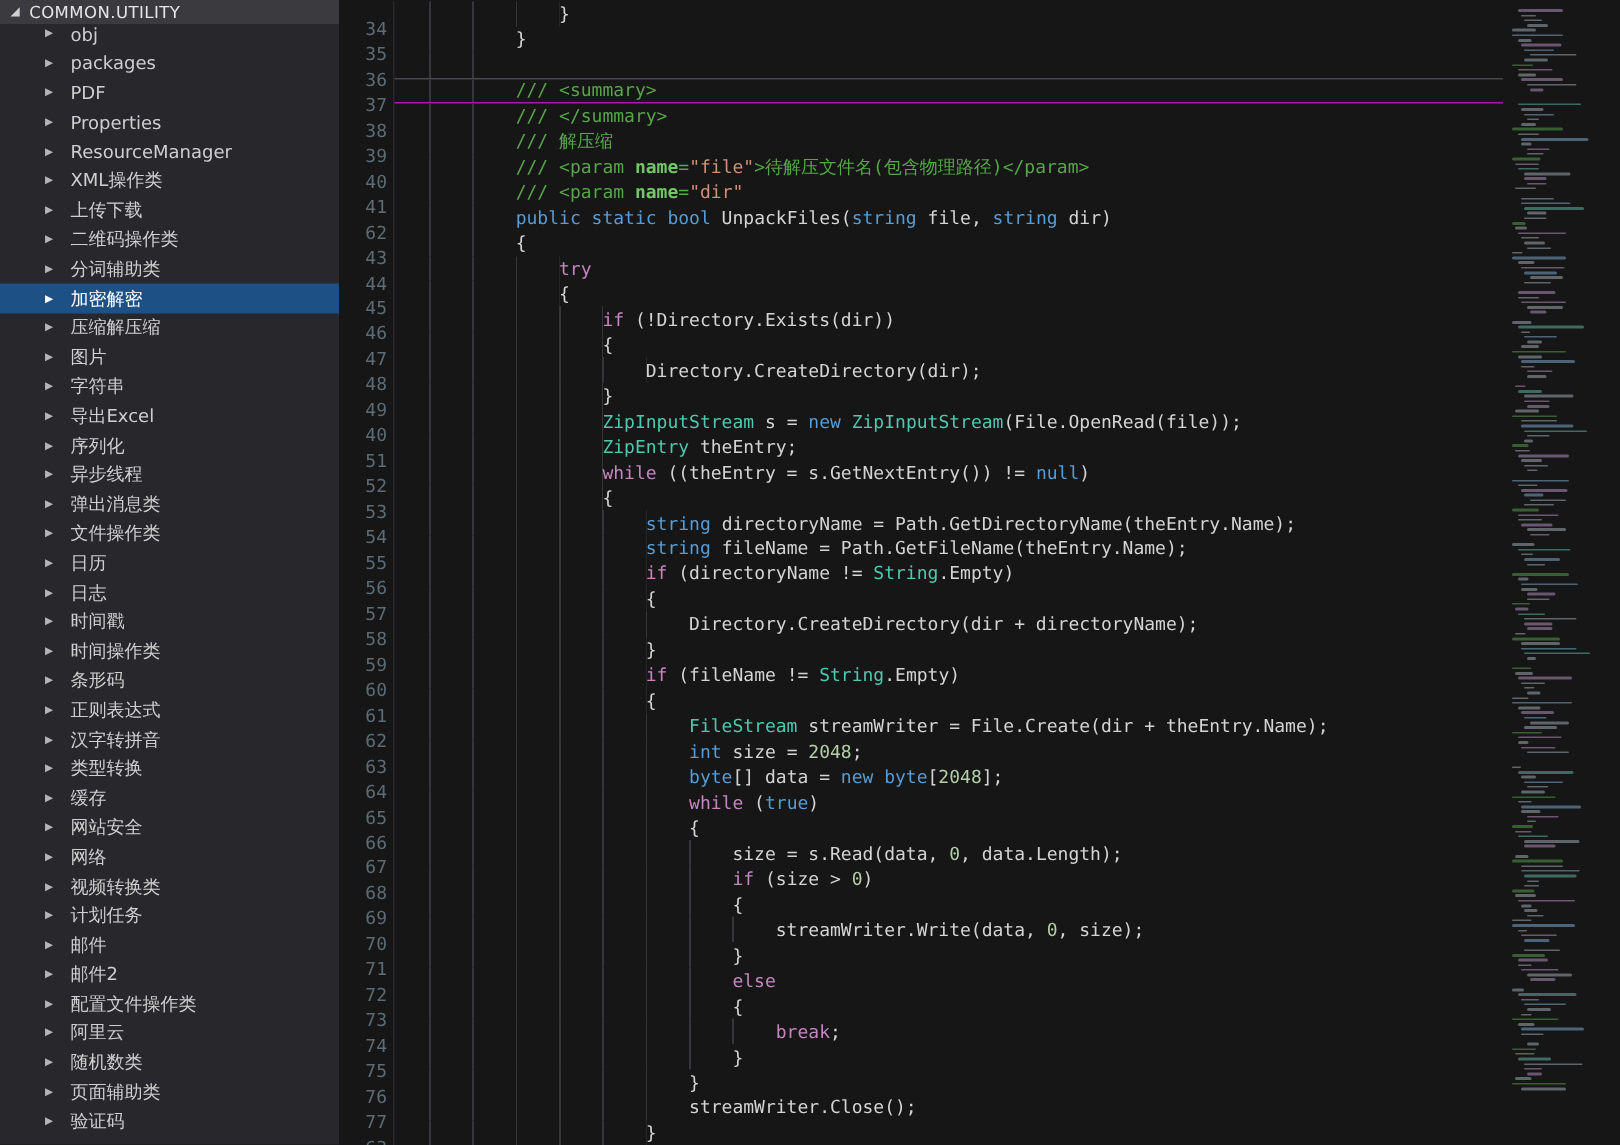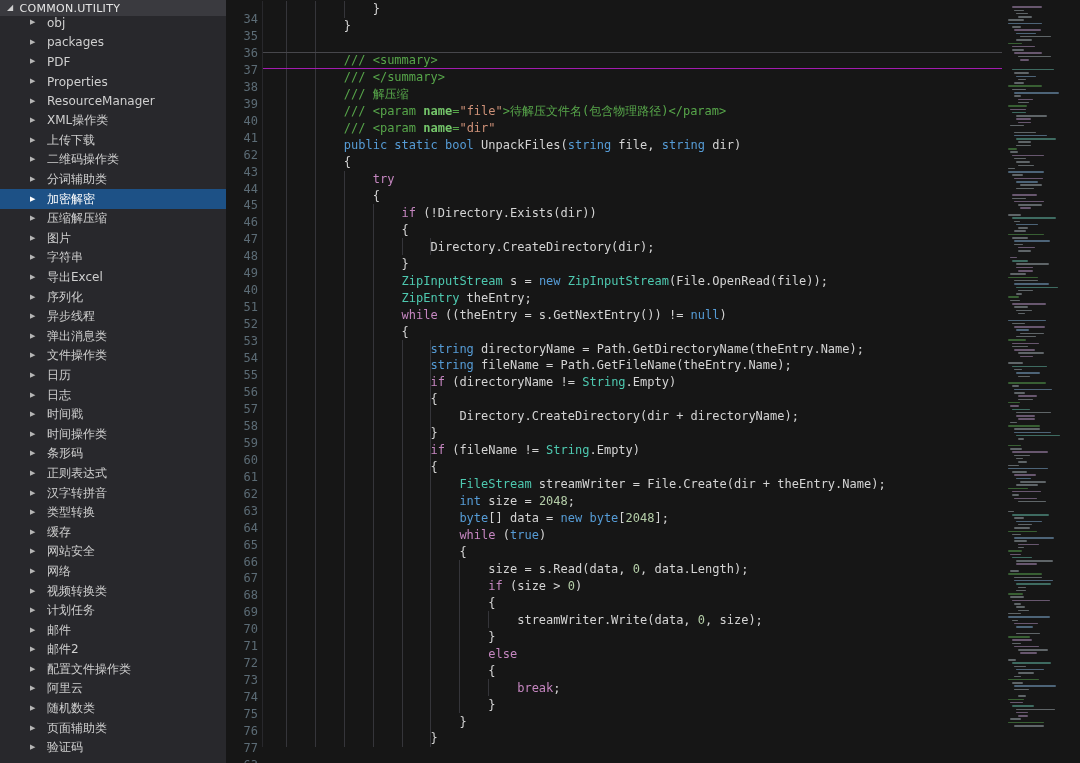--- a/index.html
+++ b/index.html
@@ -295,20 +295,21 @@
         <div class="code-row"><span class="indent" style="width: 202.3px;"></span><span class="tok-p">size = s.Read(data, </span><span class="tok-n">0</span><span class="tok-p">, data.Length);</span></div>
         <div class="code-row"><span class="indent" style="width: 202.3px;"></span><span class="tok-c">if</span><span class="tok-p"> (size &gt; </span><span class="tok-n">0</span><span class="tok-p">)</span></div>
         <div class="code-row"><span class="indent" style="width: 202.3px;"></span><span class="tok-p">{</span></div>
         <div class="code-row"><span class="indent" style="width: 231.2px;"></span><span class="tok-p">streamWriter.Write(data, </span><span class="tok-n">0</span><span class="tok-p">, size);</span></div>
         <div class="code-row"><span class="indent" style="width: 202.3px;"></span><span class="tok-p">}</span></div>
         <div class="code-row"><span class="indent" style="width: 202.3px;"></span><span class="tok-c">else</span></div>
         <div class="code-row"><span class="indent" style="width: 202.3px;"></span><span class="tok-p">{</span></div>
         <div class="code-row"><span class="indent" style="width: 231.2px;"></span><span class="tok-c">break</span><span class="tok-p">;</span></div>
         <div class="code-row"><span class="indent" style="width: 202.3px;"></span><span class="tok-p">}</span></div>
         <div class="code-row"><span class="indent" style="width: 173.4px;"></span><span class="tok-p">}</span></div>
+        <div class="code-row"><span class="indent" style="width: 173.4px;"></span><span class="tok-p">streamWriter.Close();</span></div>
         <div class="code-row"><span class="indent" style="width: 144.5px;"></span><span class="tok-p">}</span></div>
       </div>
     <div class="minimap">
         <div class="mm-row"></div>
         <div class="mm-row" style="width: 29.5px; margin-left: 10px; background: rgb(155, 127, 166);"></div>
         <div class="mm-row" style="width: 9.5px; margin-left: 12px; background: rgb(141, 150, 155);"></div>
         <div class="mm-row" style="width: 11.5px; margin-left: 14px; background: rgb(141, 150, 155);"></div>
         <div class="mm-row" style="width: 13.5px; margin-left: 16px; background: rgb(141, 150, 155);"></div>
         <div class="mm-row" style="width: 15.5px; margin-left: 6px; background: rgb(141, 150, 155);"></div>
         <div class="mm-row" style="width: 33.5px; margin-left: 6px; background: rgb(111, 148, 181);"></div>

